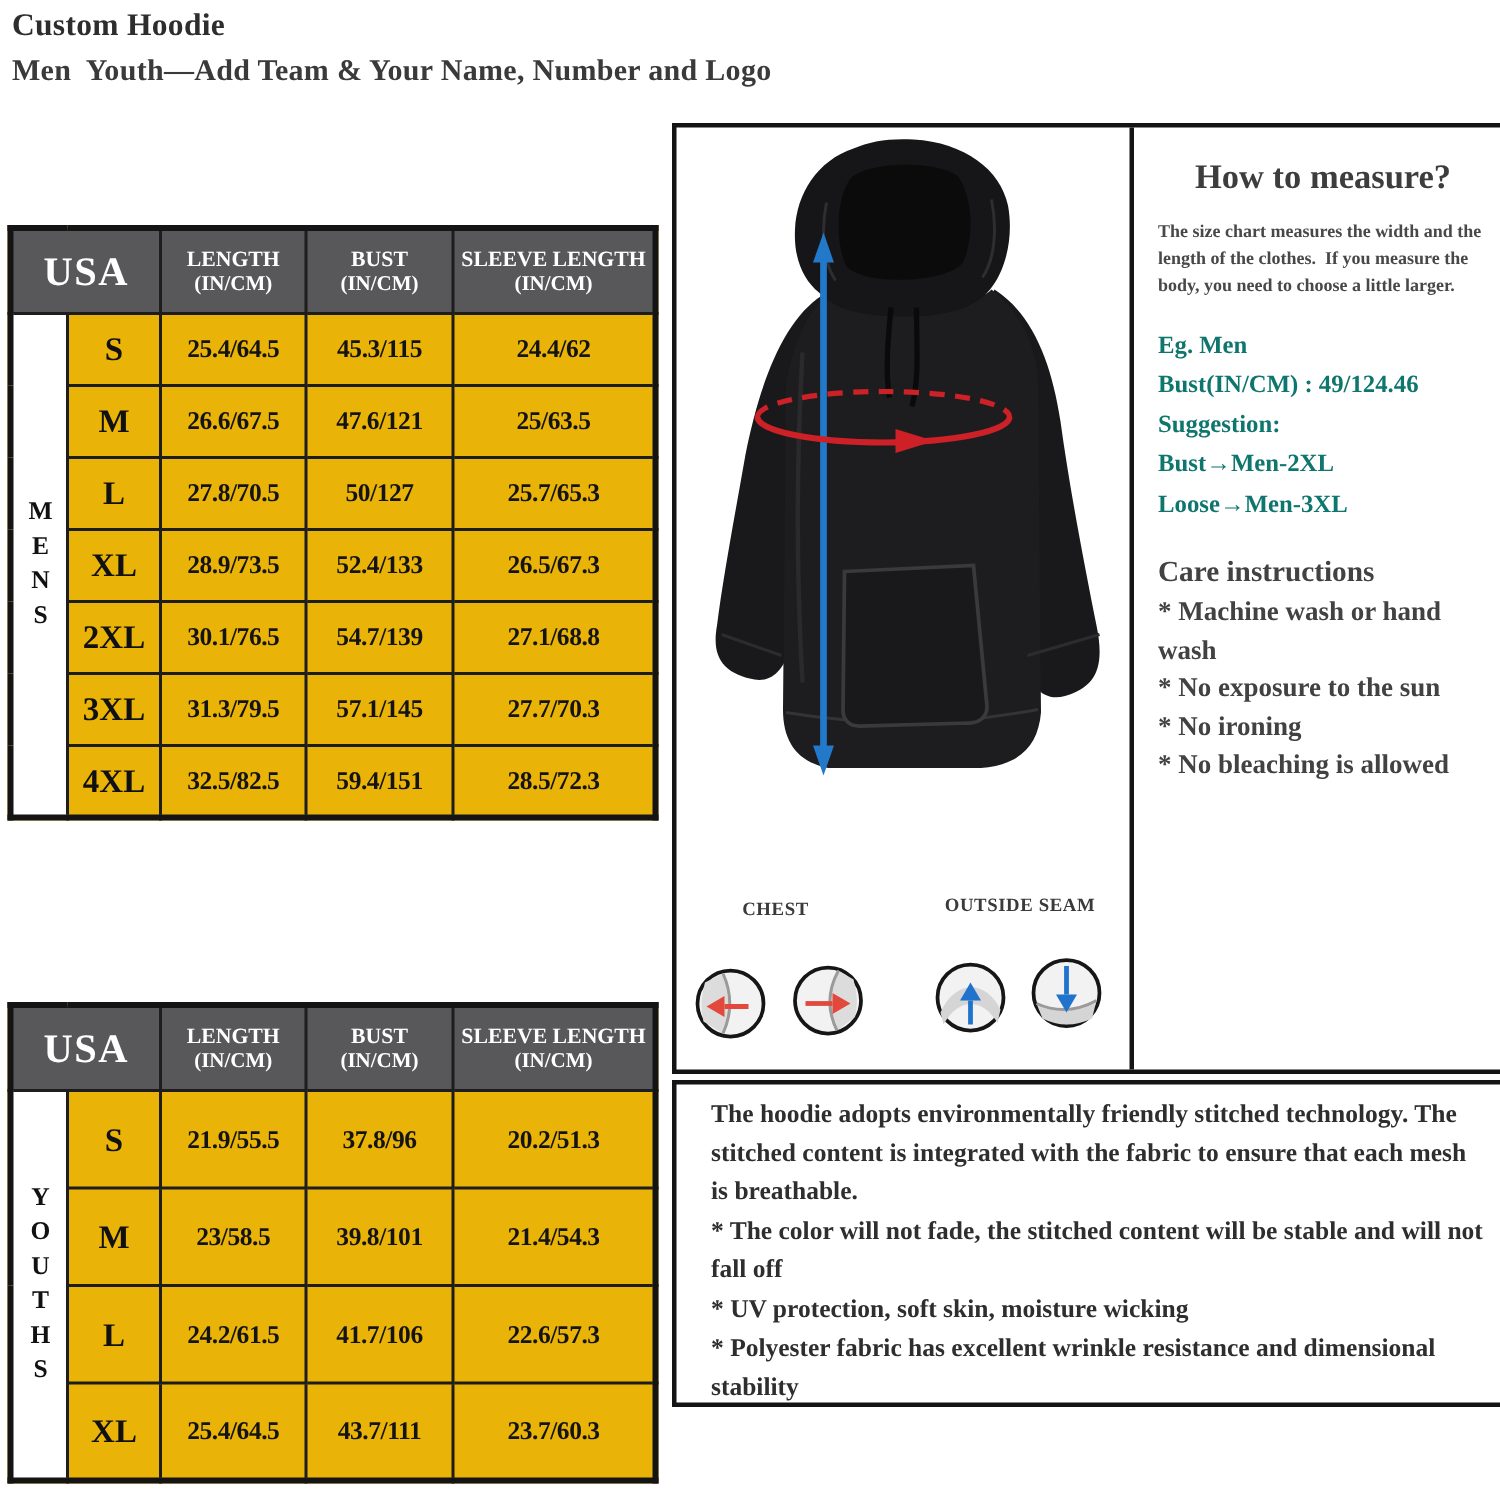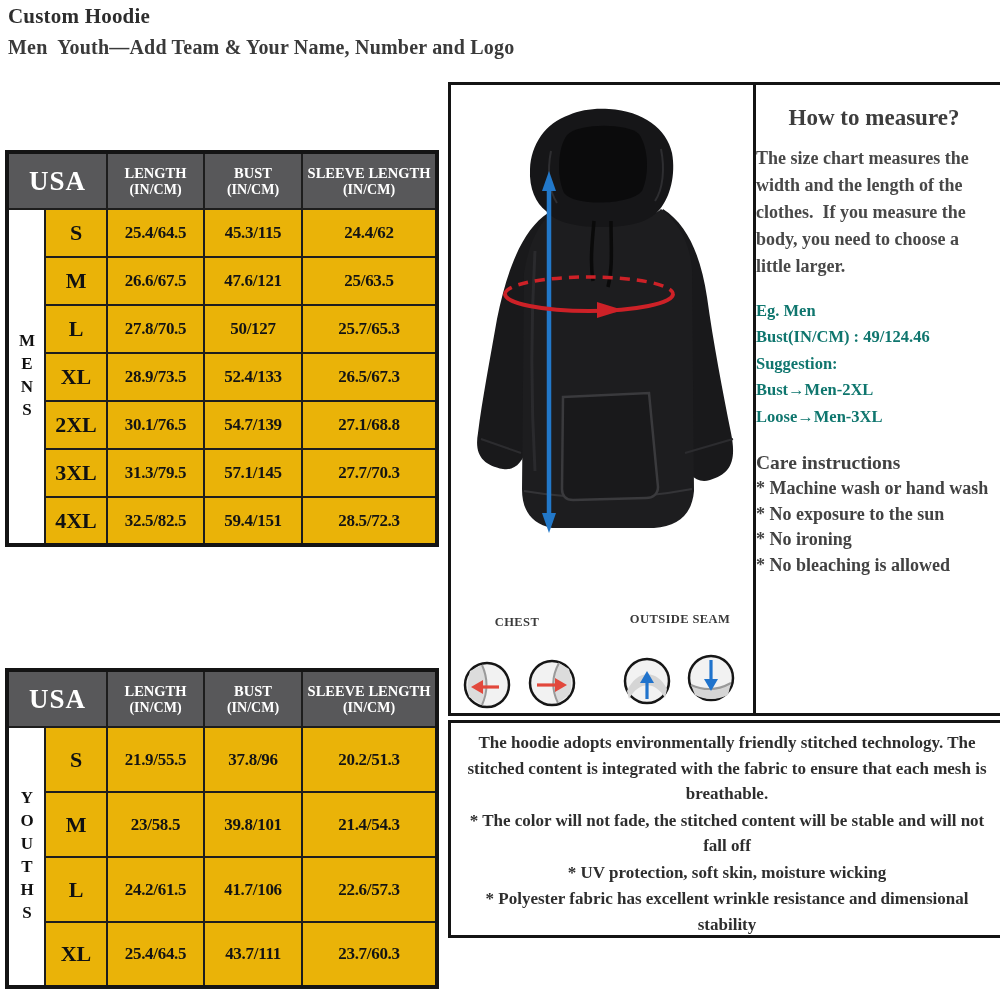--- a/index.html
+++ b/index.html
@@ -27,40 +27,40 @@
   .v-label{writing-mode:vertical-lr;text-orientation:upright;margin:0 auto;
            font-size:17px;font-weight:bold;letter-spacing:4px;color:#111;}
   td.size-cell{font-size:22px;font-weight:bold;color:#111;}
   td.value-cell{font-size:17px;font-weight:bold;color:#141414;letter-spacing:-.3px;}
 
   
   .center-box{position:absolute;left:448px;top:82px;width:552px;height:634px;
               border-top:3px solid #141414;border-left:3px solid #141414;border-bottom:3px solid #141414;
               box-sizing:border-box;}
   .center-divider{position:absolute;left:302px;top:0;width:3px;height:100%;background:#141414;}
-  .hoodie-cell{position:absolute;left:0;top:0;width:344px;height:628px;margin-top:16px;}
+  .hoodie-cell{position:absolute;left:0;top:0;width:344px;height:628px;}
   .measure-icon-label{position:absolute;font-size:12.5px;font-weight:bold;color:#3a3a3a;
                       letter-spacing:.4px;text-align:center;}
   .chest-label{left:20px;top:514px;width:92px;}
   .seam-label{left:158px;top:511px;width:142px;}
 
   
-  .measure-panel{position:absolute;left:305px;top:0;right:0;bottom:0;padding:10px 8px 0 0;}
+  .measure-panel{position:absolute;left:305px;top:0;right:0;bottom:0;padding:10px 8px 0 16px;}
   .measure-heading{margin-top:10px;font-size:23px;font-weight:bold;color:#3d3d3d;text-align:center;}
-  .measure-body{margin-top:14px;font-size:18px;font-weight:bold;line-height:1.5;color:#484848;}
+  .measure-body{margin-top:14px;font-size:12px;font-weight:bold;line-height:1.5;color:#484848;}
   .example-block{margin-top:18px;}
   .example-line{font-size:16.5px;font-weight:bold;line-height:1.6;color:#0f766e;}
   .care-heading{margin-top:22px;font-size:19.5px;font-weight:bold;color:#424242;}
   .care-list{margin-top:2px;}
   .care-item{font-size:18px;font-weight:bold;line-height:1.42;color:#424242;}
 
   
   .features-box{position:absolute;left:448px;top:720px;width:552px;height:218px;
                 border:3px solid #141414;border-right:none;box-sizing:border-box;
-                padding:7px 8px 0 11px;text-align:center;}
+                padding:7px 8px 0 23px;}
   .features-intro{font-size:17px;font-weight:bold;line-height:1.5;color:#2e2e2e;}
   .feature-item{font-size:17px;font-weight:bold;line-height:1.5;color:#2e2e2e;margin-top:1px;}
 </style>
 </head>
 <body>
 
 <div class="canvas">
 
   <div class="page-title">Custom Hoodie</div>
   <div class="page-subtitle">Men&nbsp; Youth—Add Team &amp; Your Name, Number and Logo</div>

